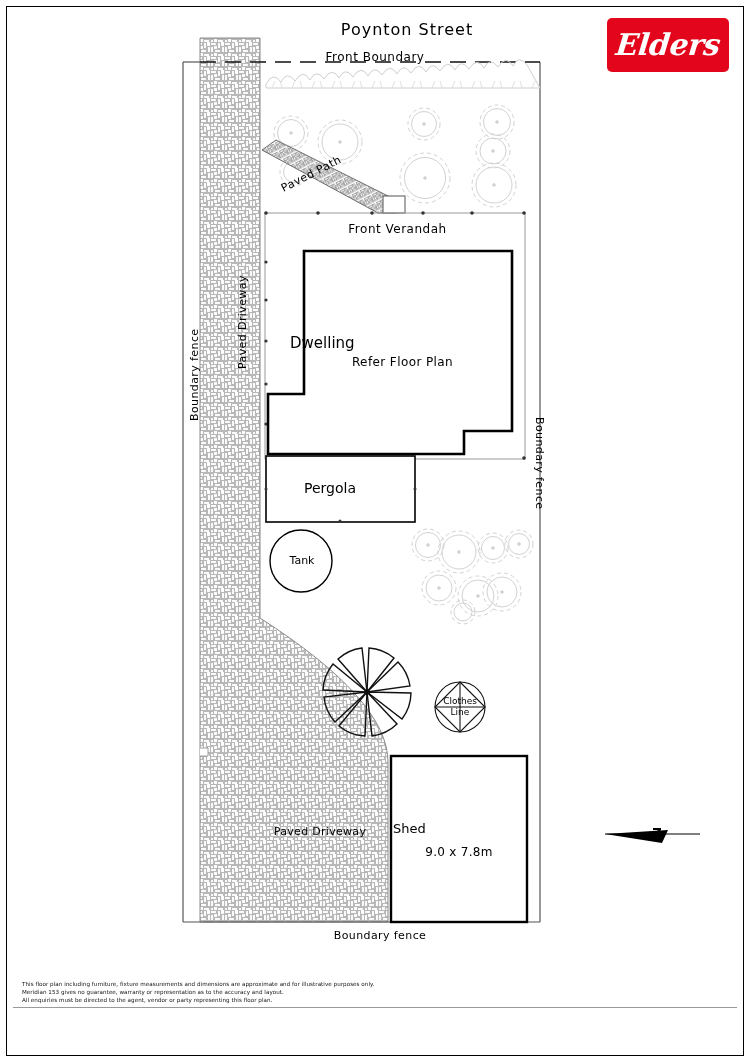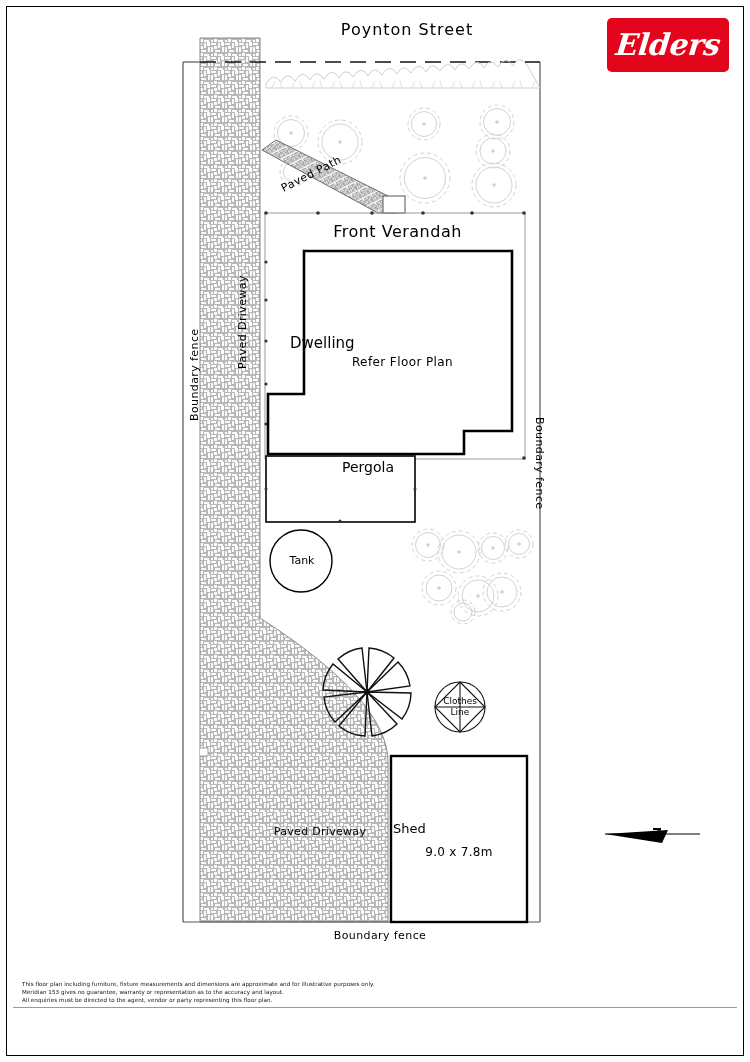--- a/index.html
+++ b/index.html
@@ -77,38 +77,37 @@
   }
   #front-boundary-label {
     left: 0; top: 50px; width: 750px;
     text-align: center;
     font-size: 12px;
     letter-spacing: 0.5px;
   }
   #front-verandah-label {
     left: 265px; top: 222px; width: 265px;
     text-align: center;
-    font-size: 16px;
+    font-size: 12px;
     letter-spacing: 0.5px;
   }
   #dwelling-label {
     left: 290px; top: 334px; width: 225px;
     font-size: 15px;
   }
   #dwelling-sub-label {
     left: 290px; top: 355px; width: 225px;
     text-align: center;
     font-size: 12px;
     letter-spacing: 0.4px;
   }
   #pergola-label {
-    left: 265px; top: 459px; width: 130px;
+    left: 265px; top: 480px; width: 130px;
     text-align: center;
     font-size: 14px;
-    margin-left: 38px;
   }
   #tank-label {
     left: 272px; top: 554px; width: 60px;
     text-align: center;
     font-size: 11px;
   }
   #clothesline-label-1 {
     left: 430px; top: 696px; width: 60px;
     text-align: center;
     font-size: 9px;
@@ -477,20 +476,21 @@
       <path d="M 605,834 L 668,830 L 662,843 Z" fill="#000" stroke="none"></path>
     </g>
   </svg>
 
   <div id="logo">
     <span id="logo-text">Elders</span>
   </div>
 
   <div class="lbl" id="street-label">Poynton  Street</div>
 
+  <div class="lbl" id="front-boundary-label">Front  Boundary</div>
 
   <div class="rot-label" id="paved-path-label">Paved  Path</div>
 
   <div class="lbl" id="front-verandah-label">Front  Verandah</div>
 
   <div class="lbl" id="dwelling-label">Dwelling</div>
   <div class="lbl" id="dwelling-sub-label">Refer  Floor  Plan</div>
 
   <div class="lbl" id="pergola-label">Pergola</div>
 

